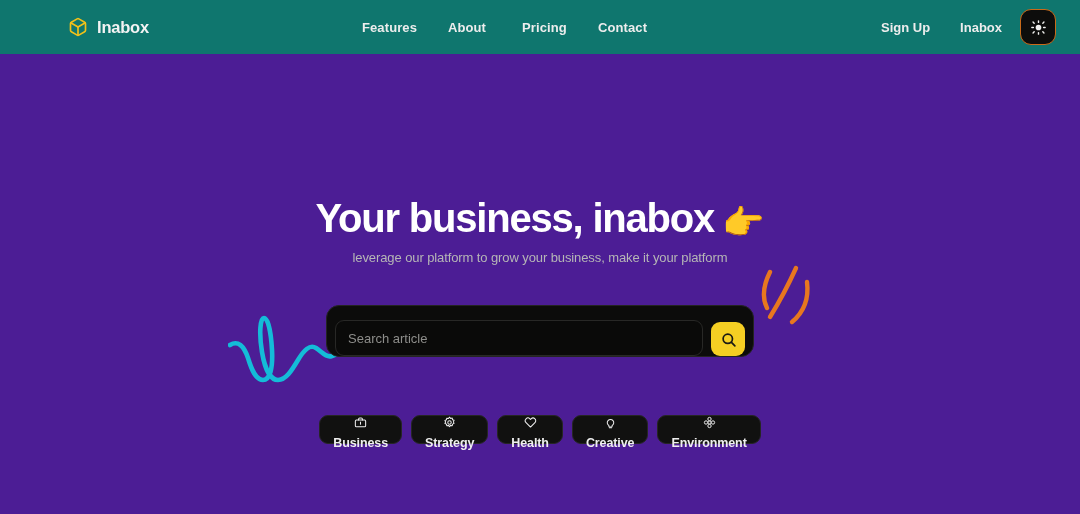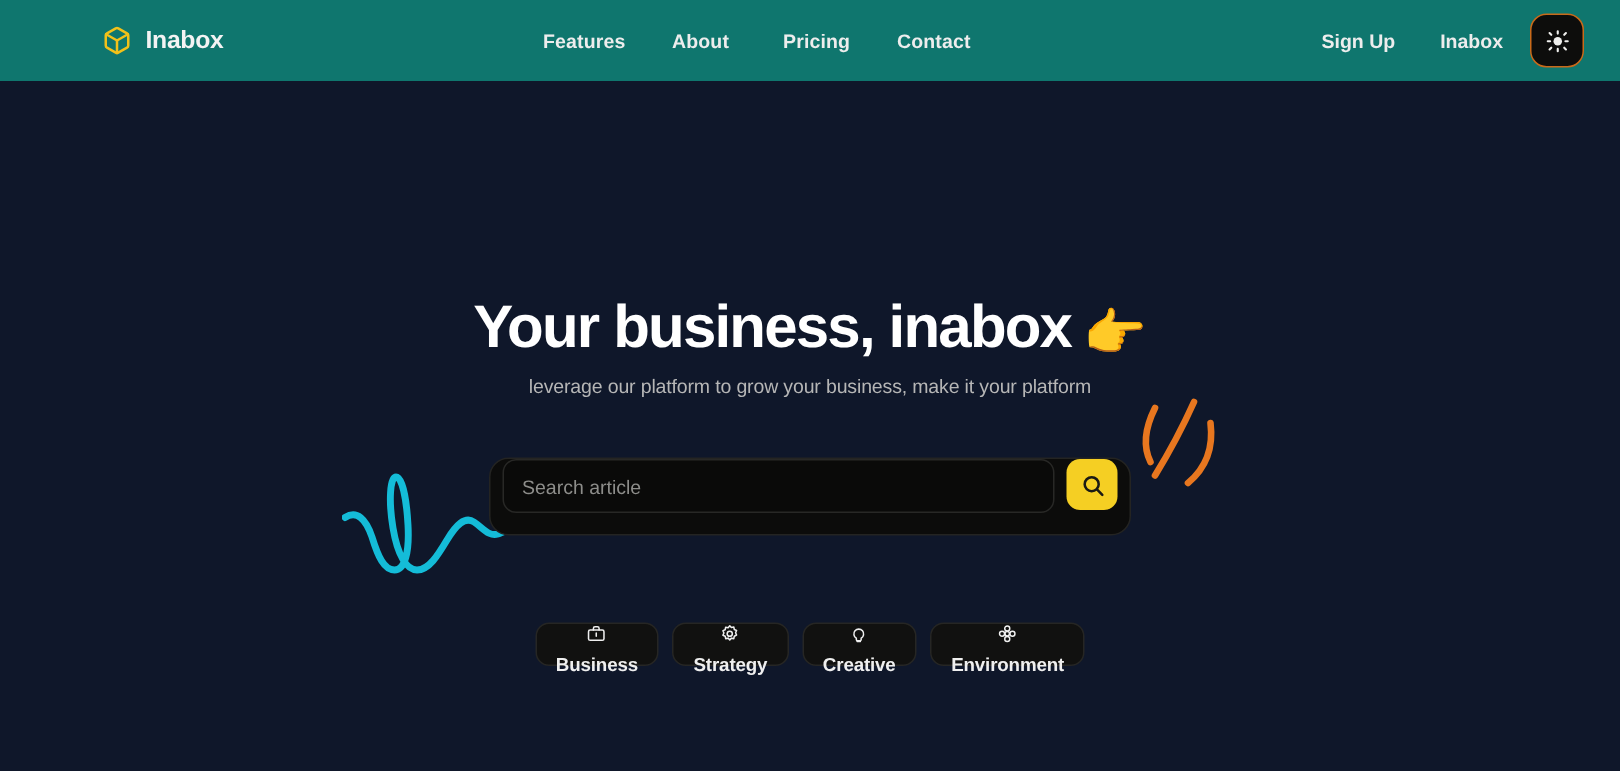--- a/index.html
+++ b/index.html
@@ -103,21 +103,21 @@
     justify-content: center;
     cursor: pointer;
   }
   .theme-toggle svg { display: block; }
 
   
   .hero {
     position: relative;
     width: 100%;
     height: 460px;
-    background: #0f172a;
+    background: #4c1d95;
   }
 
   .headline {
     position: absolute;
     top: 142px;
     left: 0;
     width: 100%;
     text-align: center;
     color: #ffffff;
     font-size: 40px;
@@ -167,21 +167,21 @@
     position: absolute;
     top: 251px;
     left: 50%;
     transform: translateX(-50%);
     width: 428px;
     height: 52px;
     border: 1px solid #242422;
     border-radius: 13px;
     background: #0c0c0b;
     display: flex;
-    align-items: flex-start;
+    align-items: flex-end;
     padding: 0 8px 0 8px;
     gap: 8px;
     z-index: 3;
   }
   .search-input {
     flex: 1;
     height: 36px;
     border: 1px solid #282826;
     border-radius: 9px;
     background: #0a0a09;
@@ -324,20 +324,28 @@
       <div class="chip">
         <span>
           <svg width="13" height="13" viewBox="0 0 24 24" fill="none" stroke="#efefef" stroke-width="1.9" stroke-linejoin="round">
             <circle cx="12" cy="12" r="3.2"></circle>
             <path d="M12 2.2l2 2.2 3-.6.6 3 2.8 1.2-1.2 2.8 1.2 2.8L17.6 15l-.6 3-3-.6-2 2.2-2-2.2-3 .6-.6-3-2.8-1.2L4.8 11 3.6 8.2 6.4 7l.6-3 3 .6z"></path>
           </svg>
         </span>
         <span>Strategy</span>
       </div>
 
+      <div class="chip">
+        <span>
+          <svg width="13" height="13" viewBox="0 0 24 24" fill="none" stroke="#efefef" stroke-width="1.9" stroke-linecap="round" stroke-linejoin="round">
+            <path d="M12 20.4 3.8 12.2a5 5 0 0 1 7.1-7.1L12 6.2l1.1-1.1a5 5 0 0 1 7.1 7.1z"></path>
+          </svg>
+        </span>
+        <span>Health</span>
+      </div>
 
       <div class="chip">
         <span>
           <svg width="13" height="13" viewBox="0 0 24 24" fill="none" stroke="#efefef" stroke-width="1.9" stroke-linecap="round" stroke-linejoin="round">
             <path d="M9 17.5a6 6 0 1 1 6 0v1.5a1.5 1.5 0 0 1-1.5 1.5h-3A1.5 1.5 0 0 1 9 19z"></path>
             <path d="M10 21.5h4"></path>
           </svg>
         </span>
         <span>Creative</span>
       </div>

